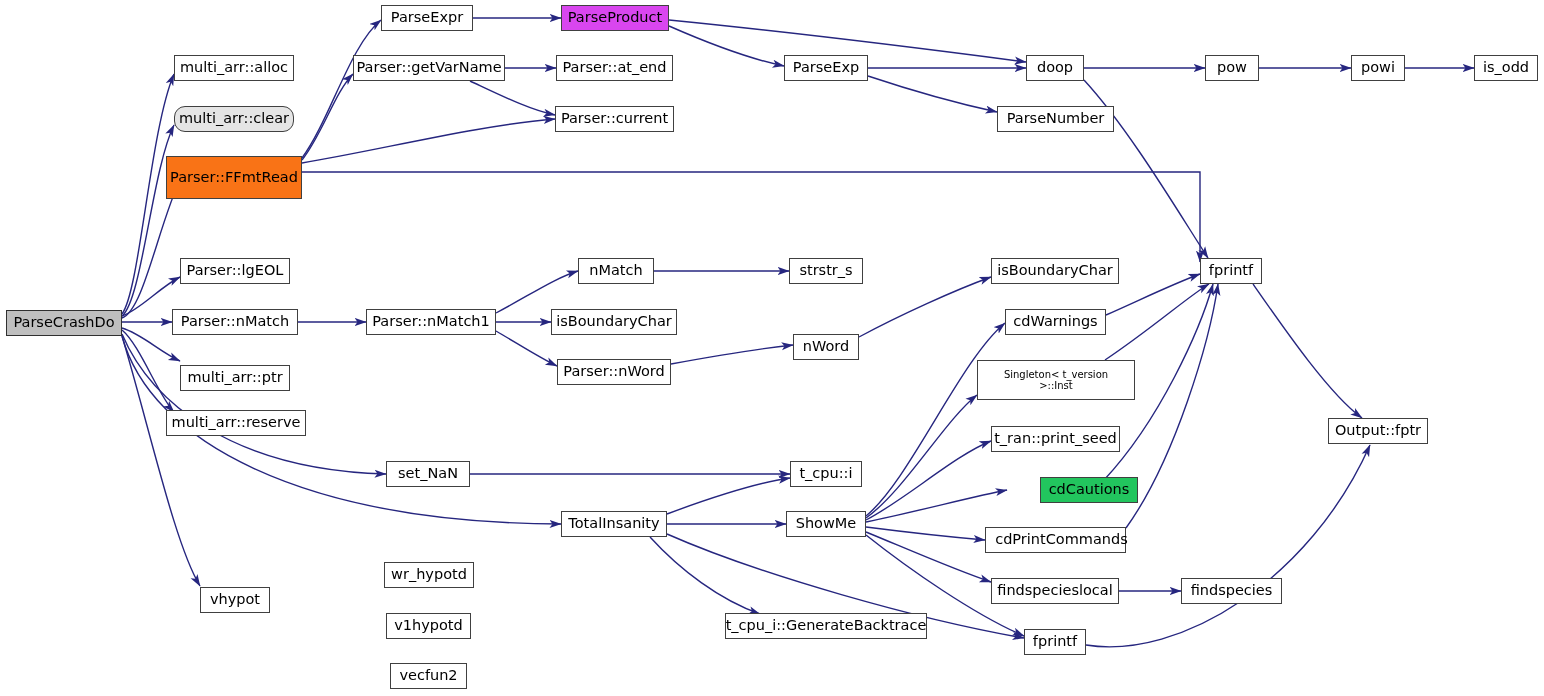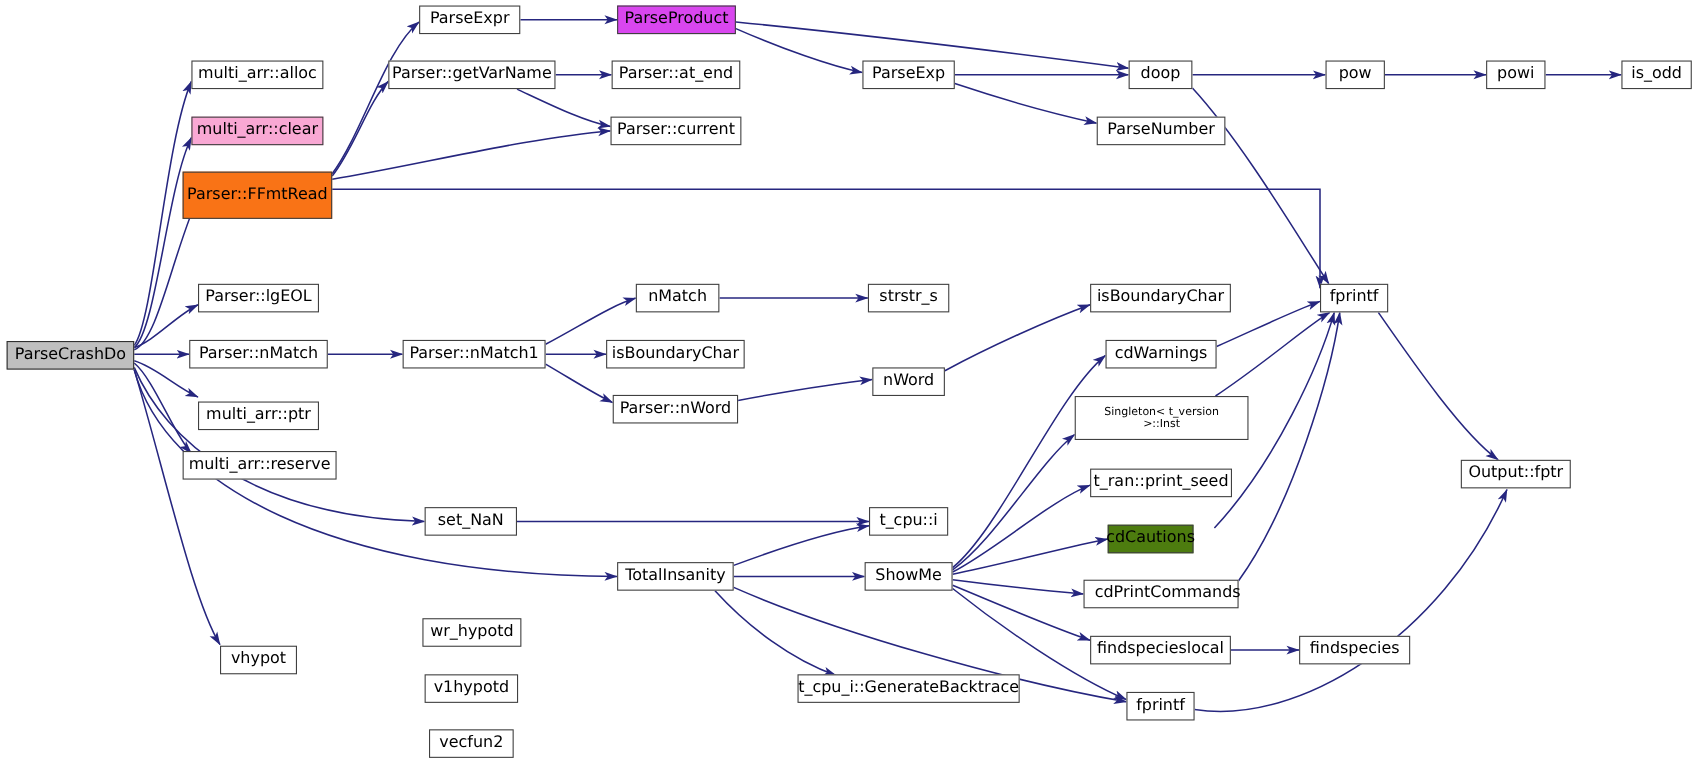--- a/index.html
+++ b/index.html
@@ -73,21 +73,21 @@
         <path d="M1105,360 C1150,330 1190,295 1209,284" marker-end="url(#arw)"></path>
         <path d="M1104,480 C1160,420 1200,330 1213,284" marker-end="url(#arw)"></path>
         <path d="M1126,528 C1175,460 1210,340 1218,284" marker-end="url(#arw)"></path>
         <path d="M1119,591 L1181,591" marker-end="url(#arw)"></path>
         <path d="M1086,645 C1180,660 1310,580 1370,445" marker-end="url(#arw)"></path>
       </g>
   </svg>
   <div id="node-layer">
       <div class="node hl" style="left: 6px; top: 310px; width: 116px; height: 26px; background: rgb(191, 191, 191);">ParseCrashDo</div>
       <div class="node" style="left: 174px; top: 55px; width: 120px; height: 26px; background: rgb(255, 255, 255);">multi_arr::alloc</div>
-      <div class="node" style="left: 174px; top: 106px; width: 120px; height: 26px; background: #f9a8d4;">multi_arr::clear</div>
+      <div class="node" style="left: 174px; top: 106px; width: 120px; height: 26px; background: #e5e5e5; border-radius: 11px;">multi_arr::clear</div>
       <div class="node" style="left: 166px; top: 156px; width: 136px; height: 43px; background: #f97316;">Parser::FFmtRead</div>
       <div class="node" style="left: 180px; top: 258px; width: 110px; height: 26px; background: rgb(255, 255, 255);">Parser::lgEOL</div>
       <div class="node" style="left: 172px; top: 309px; width: 126px; height: 26px; background: rgb(255, 255, 255);">Parser::nMatch</div>
       <div class="node" style="left: 180px; top: 365px; width: 110px; height: 26px; background: rgb(255, 255, 255);">multi_arr::ptr</div>
       <div class="node" style="left: 166px; top: 410px; width: 140px; height: 26px; background: rgb(255, 255, 255);">multi_arr::reserve</div>
       <div class="node" style="left: 386px; top: 461px; width: 84px; height: 26px; background: rgb(255, 255, 255);">set_NaN</div>
       <div class="node" style="left: 200px; top: 587px; width: 70px; height: 26px; background: rgb(255, 255, 255);">vhypot</div>
       <div class="node" style="left: 381px; top: 5px; width: 92px; height: 26px; background: rgb(255, 255, 255);">ParseExpr</div>
       <div class="node" style="left: 353px; top: 55px; width: 152px; height: 26px; background: rgb(255, 255, 255);">Parser::getVarName</div>
       <div class="node" style="left: 561px; top: 5px; width: 108px; height: 26px; background: #d946ef;">ParseProduct</div>
@@ -104,21 +104,21 @@
       <div class="node" style="left: 366px; top: 309px; width: 130px; height: 26px; background: rgb(255, 255, 255);">Parser::nMatch1</div>
       <div class="node" style="left: 551px; top: 309px; width: 126px; height: 26px; background: rgb(255, 255, 255);">isBoundaryChar</div>
       <div class="node" style="left: 557px; top: 359px; width: 114px; height: 26px; background: rgb(255, 255, 255);">Parser::nWord</div>
       <div class="node" style="left: 793px; top: 334px; width: 66px; height: 26px; background: rgb(255, 255, 255);">nWord</div>
       <div class="node" style="left: 991px; top: 258px; width: 128px; height: 26px; background: rgb(255, 255, 255);">isBoundaryChar</div>
       <div class="node" style="left: 1005px; top: 309px; width: 101px; height: 26px; background: rgb(255, 255, 255);">cdWarnings</div>
       <div class="node" style="left: 1200px; top: 258px; width: 62px; height: 26px; background: rgb(255, 255, 255);">fprintf</div>
       <div class="node two" style="left: 977px; top: 360px; width: 158px; height: 40px; background: rgb(255, 255, 255);">Singleton&lt; t_version
 &gt;::Inst</div>
       <div class="node" style="left: 991px; top: 426px; width: 129px; height: 26px; background: rgb(255, 255, 255);">t_ran::print_seed</div>
-      <div class="node" style="left: 1007px; top: 477px; width: 78px; height: 26px; background: #4d7c0f;">cdCautions</div>
+      <div class="node" style="left: 1040px; top: 477px; width: 98px; height: 26px; background: #22c55e;">cdCautions</div>
       <div class="node" style="left: 985px; top: 527px; width: 141px; height: 26px; background: rgb(255, 255, 255); padding-left: 12px;">cdPrintCommands</div>
       <div class="node" style="left: 991px; top: 578px; width: 128px; height: 26px; background: rgb(255, 255, 255);">findspecieslocal</div>
       <div class="node" style="left: 1181px; top: 578px; width: 101px; height: 26px; background: rgb(255, 255, 255);">findspecies</div>
       <div class="node" style="left: 1024px; top: 629px; width: 62px; height: 26px; background: rgb(255, 255, 255);">fprintf</div>
       <div class="node" style="left: 1328px; top: 418px; width: 100px; height: 26px; background: rgb(255, 255, 255);">Output::fptr</div>
       <div class="node" style="left: 790px; top: 461px; width: 72px; height: 26px; background: rgb(255, 255, 255);">t_cpu::i</div>
       <div class="node" style="left: 561px; top: 511px; width: 106px; height: 26px; background: rgb(255, 255, 255);">TotalInsanity</div>
       <div class="node" style="left: 786px; top: 511px; width: 80px; height: 26px; background: rgb(255, 255, 255);">ShowMe</div>
       <div class="node" style="left: 725px; top: 613px; width: 202px; height: 26px; background: rgb(255, 255, 255);">t_cpu_i::GenerateBacktrace</div>
       <div class="node" style="left: 384px; top: 562px; width: 90px; height: 26px; background: rgb(255, 255, 255);">wr_hypotd</div>

